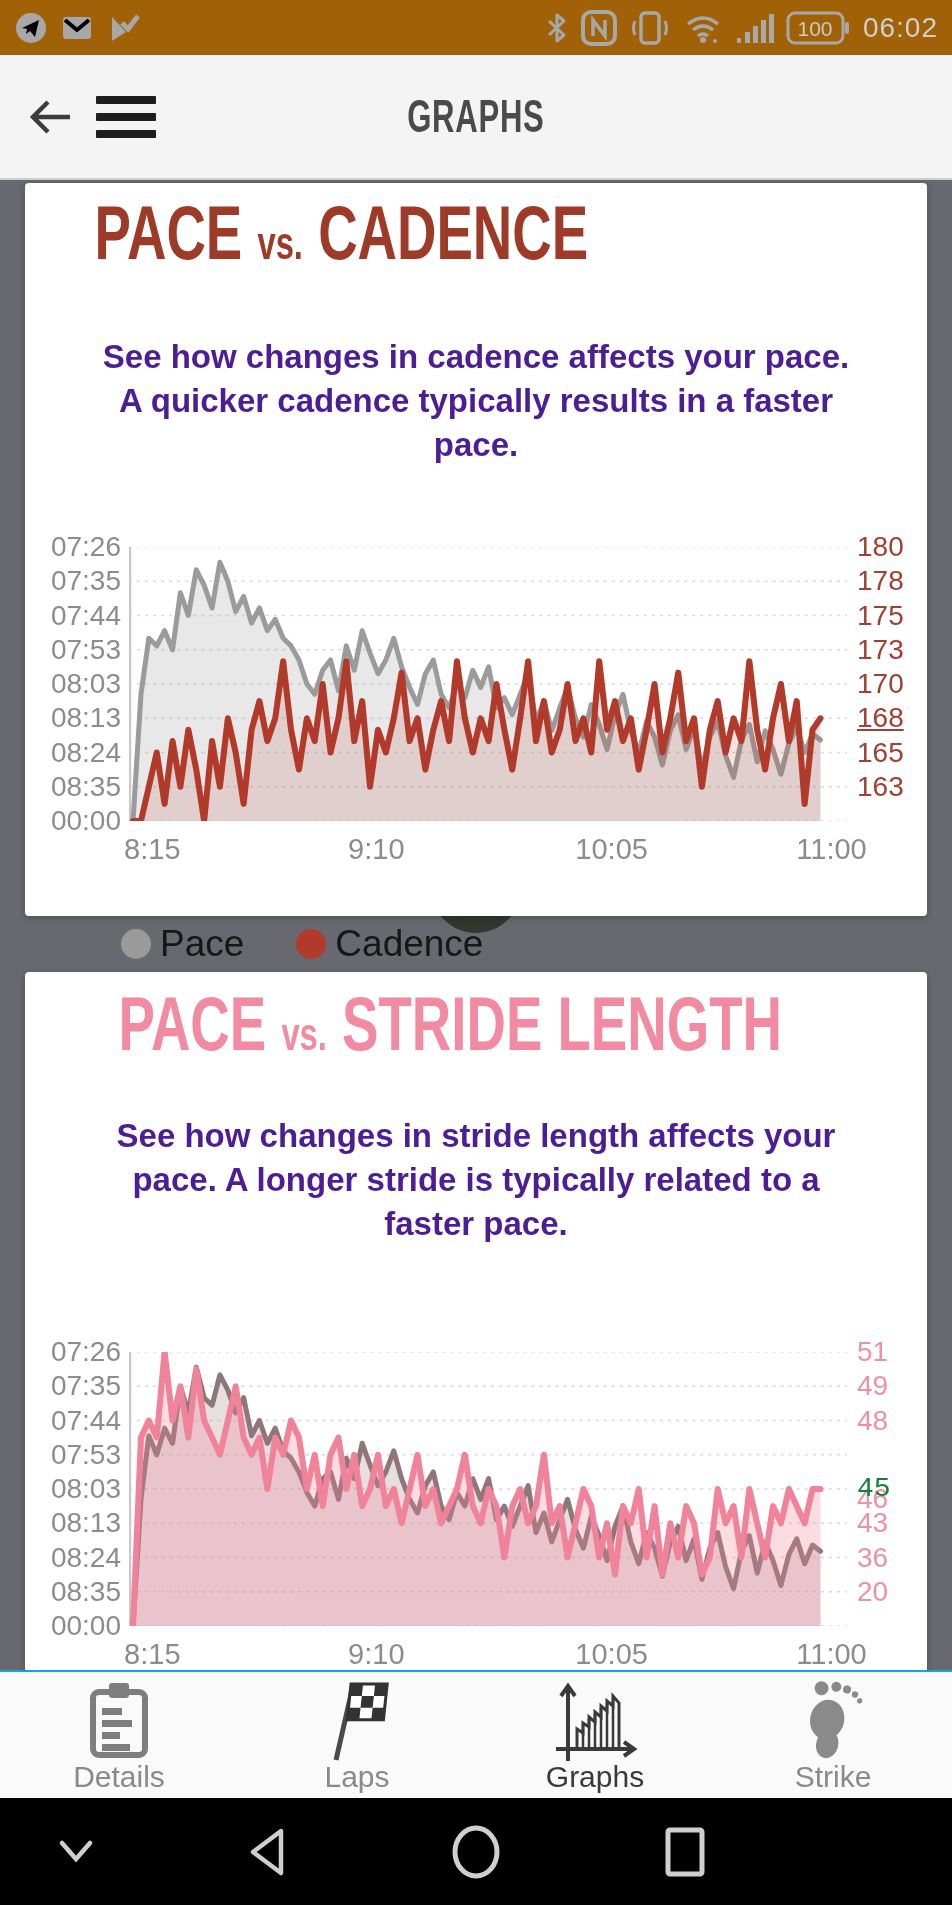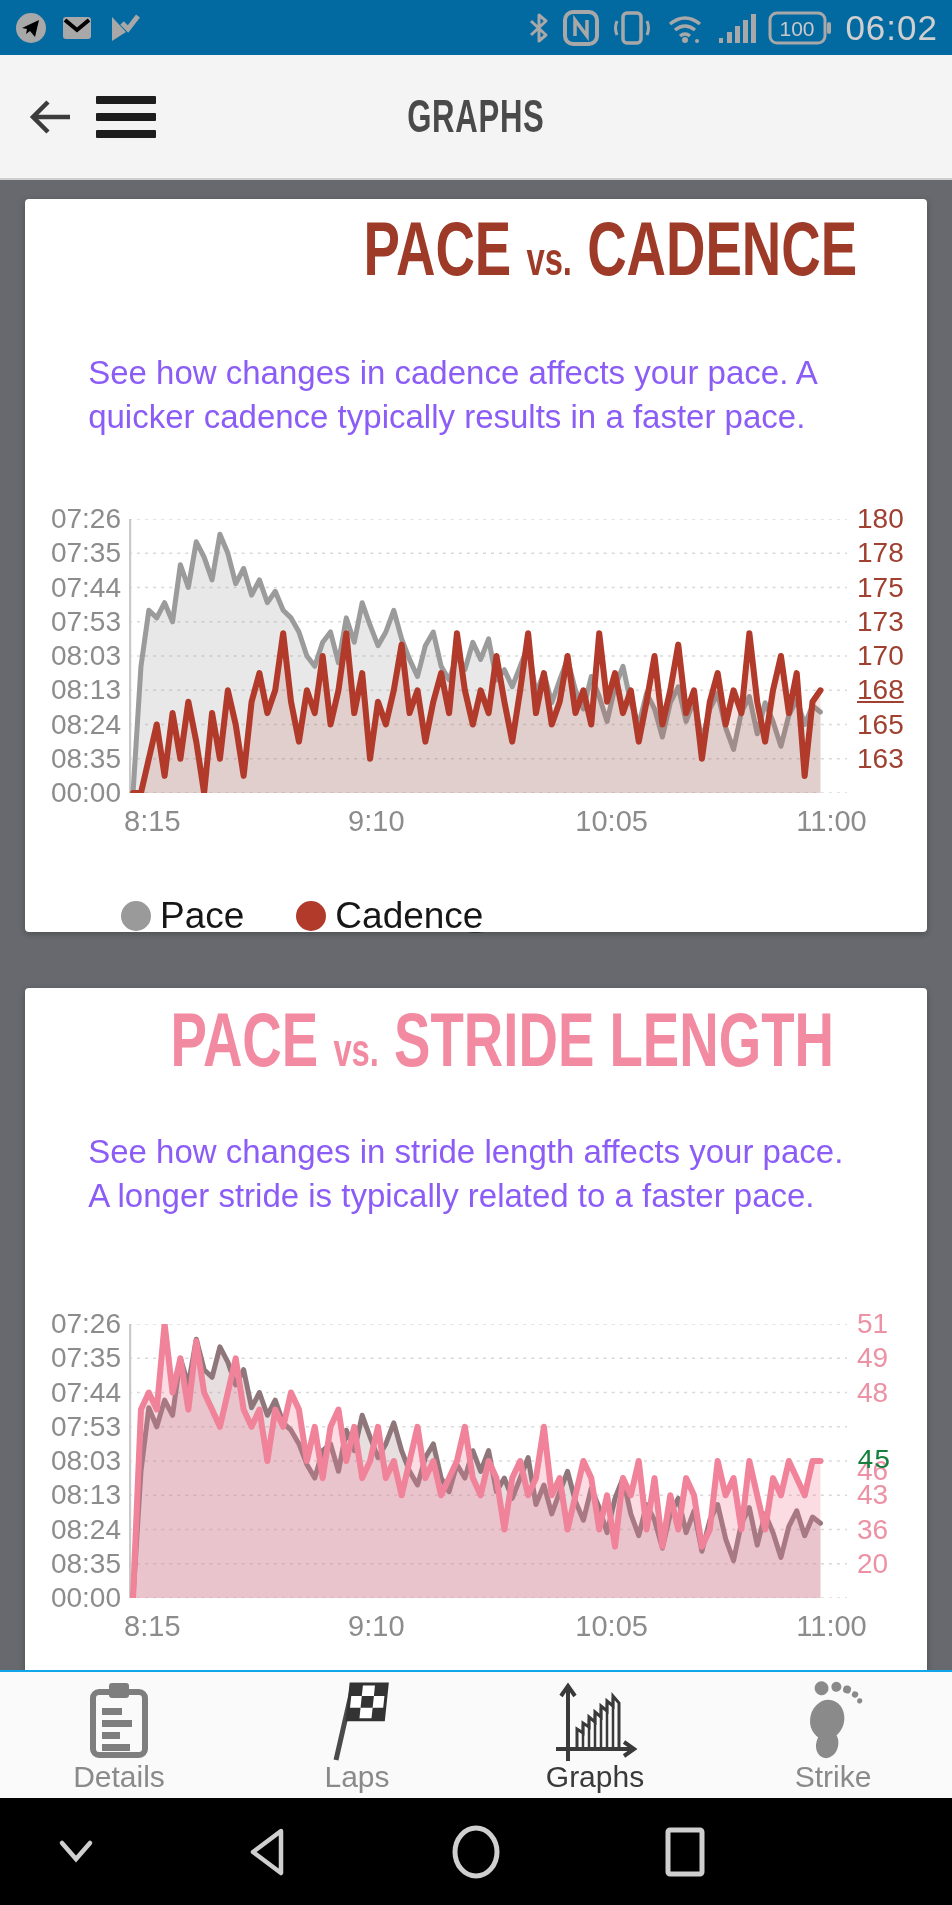--- a/index.html
+++ b/index.html
@@ -1,51 +1,51 @@
 <!DOCTYPE html>
 <html><head>
 <meta charset="utf-8">
 <style>
   * { margin:0; padding:0; box-sizing:border-box; }
   html,body { background:#222; }
   body { font-family:"Liberation Sans", sans-serif; }
   .screen { position:relative; width:952px; height:1905px; margin:0 auto; background:#67696e; overflow:hidden; }
 
   
-  .status-bar { height:55px; background:#0369a1; display:flex; align-items:center; padding:1px 14px; }
+  .status-bar { height:55px; background:#a16207; display:flex; align-items:center; padding:1px 14px; }
   .sb-left { display:flex; align-items:center; gap:12px; }
   .sb-right { margin-left:auto; display:flex; align-items:center; gap:11px; }
-  .sb-time { color:#cfcfcf; font-size:35px; letter-spacing:1px; }
+  .sb-time { color:#cfcfcf; font-size:28px; letter-spacing:1px; }
 
   
   .header { height:125px; background:#f4f4f4; border-bottom:2px solid #cfcfcf; position:relative; display:flex; align-items:center; }
   .hdr-back { margin-left:22px; width:56px; height:48px; display:flex; align-items:center; justify-content:center; }
   .hdr-menu { margin-left:18px; width:60px; height:48px; display:flex; flex-direction:column; justify-content:center; gap:9px; }
   .hdr-menu i { display:block; height:8px; background:#1d1d1d; border-radius:1px; }
   .hdr-title { position:absolute; left:0; right:0; text-align:center; font-weight:bold; font-size:42px; color:#4a4a4a; letter-spacing:1px; }
   .hdr-title span { display:inline-block; transform:scale(0.74,1.1); }
 
   
   .content { position:relative; height:1490px; padding:3px 25px 0; overflow:hidden; }
   .watermark { position:absolute; top:663px; left:50%; transform:translateX(-50%); width:460px; text-align:center; z-index:0; }
   .wm-circle { width:90px; height:90px; border-radius:50%; background:#34372f; margin:0 auto 4px; }
   .wm-text { font-size:56px; font-weight:bold; color:#3d403b; letter-spacing:0; }
   .wm-text span { display:inline-block; transform:scale(0.95,1.05); }
 
   .card { position:relative; z-index:1; background:#fff; border-radius:4px; box-shadow:0 2px 6px rgba(0,0,0,0.25); }
   .card-1 { height:733px; margin-bottom:56px; }
   .card-2 { height:780px; }
 
-  .card-title { text-align:right; white-space:nowrap; font-weight:bold; font-size:70px; line-height:80px;margin-top:16px; }
+  .card-title { text-align:left; white-space:nowrap; font-weight:bold; font-size:70px; line-height:80px; }
   .card-1 .card-title { padding-top:10px; }
   .card-2 .card-title { padding-top:12px; }
   .card-title > span { display:inline-block; transform:scale(0.78,1.08); }
   .card-title .vs { font-size:0.6em; }
 
-  .card-desc { width:86%; margin:0 auto; text-align:left; font-size:33px; line-height:44px; color:#8b5cf6; }
+  .card-desc { width:86%; margin:0 auto; text-align:center; font-size:33px; line-height:44px; color:#4c1d95;font-weight:bold; }
   .card-1 .card-desc { margin-top:52px; }
   .card-2 .card-desc { margin-top:40px; }
 
   .chart { display:flex; padding:0 12px; }
   .card-1 .chart { margin-top:80px; }
   .card-2 .chart { margin-top:106px; }
   .y-col { position:relative; height:274px; }
   .y-left  { width:92px; }
   .y-right { width:68px; }
   .y-col .tick { position:absolute; height:28px; line-height:28px; font-size:28px; }

